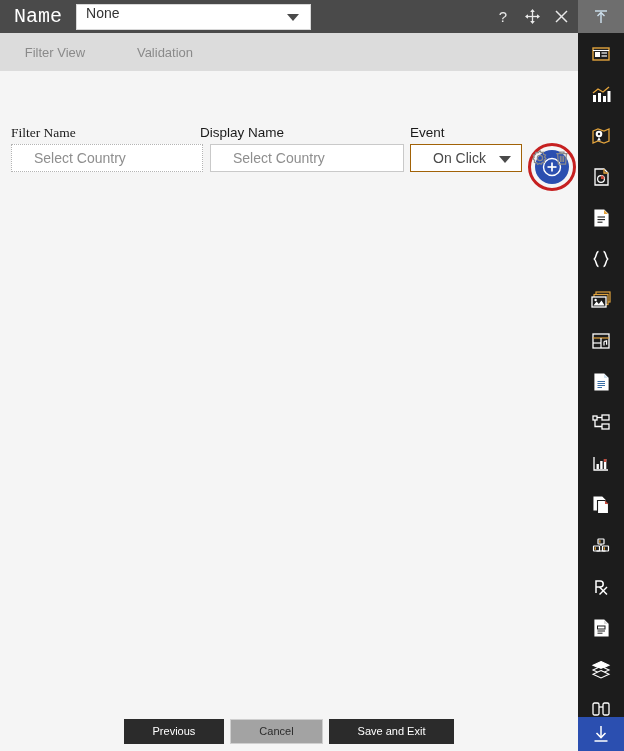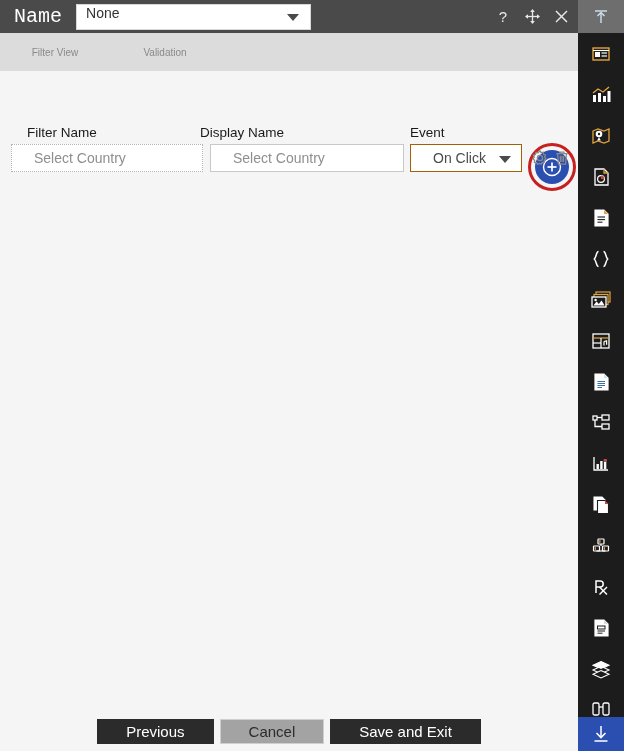--- a/index.html
+++ b/index.html
@@ -92,21 +92,21 @@
     width: 578px; height: 38px;
     background: #dcdcdc;
     display: flex;
     align-items: stretch;
     box-sizing: border-box;
   }
   .tab {
     display: flex;
     align-items: center;
     justify-content: center;
-    font-size: 10px;
+    font-size: 13px;
     color: #8a8a8a;
     background: #dcdcdc;
     cursor: pointer;
     box-sizing: border-box;
     user-select: none;
   }
   .tab.active {
     background: #f5f5f5;
     color: #1a1a1a;
   }
@@ -152,21 +152,21 @@
   #add-button svg { display: block; }
 
   
   .col-head {
     position: absolute;
     font-size: 13.5px;
     color: #1a1a1a;
     top: 54px;
     white-space: nowrap;
   }
-  #head-filter-name  { left: 27px; }
+  #head-filter-name  { left: 11px; font-family: Liberation Serif, serif; }
   #head-display-name { left: 200px; }
   #head-event        { left: 410px; }
 
   
   .field {
     position: absolute;
     top: 73px;
     height: 28px;
     background: #ffffff;
     box-sizing: border-box;
@@ -216,21 +216,21 @@
     align-items: center;
     justify-content: center;
     gap: 6px;
     background: #f5f5f5;
   }
   .fbtn {
     height: 25px;
     display: flex;
     align-items: center;
     justify-content: center;
-    font-size: 15px;
+    font-size: 11px;
     cursor: pointer;
     box-sizing: border-box;
     user-select: none;
     padding: 0 28px;
   }
   .fbtn.dark {
     background: #2b2b2b;
     color: #ffffff;
     border: 1px solid #2b2b2b;
   }

